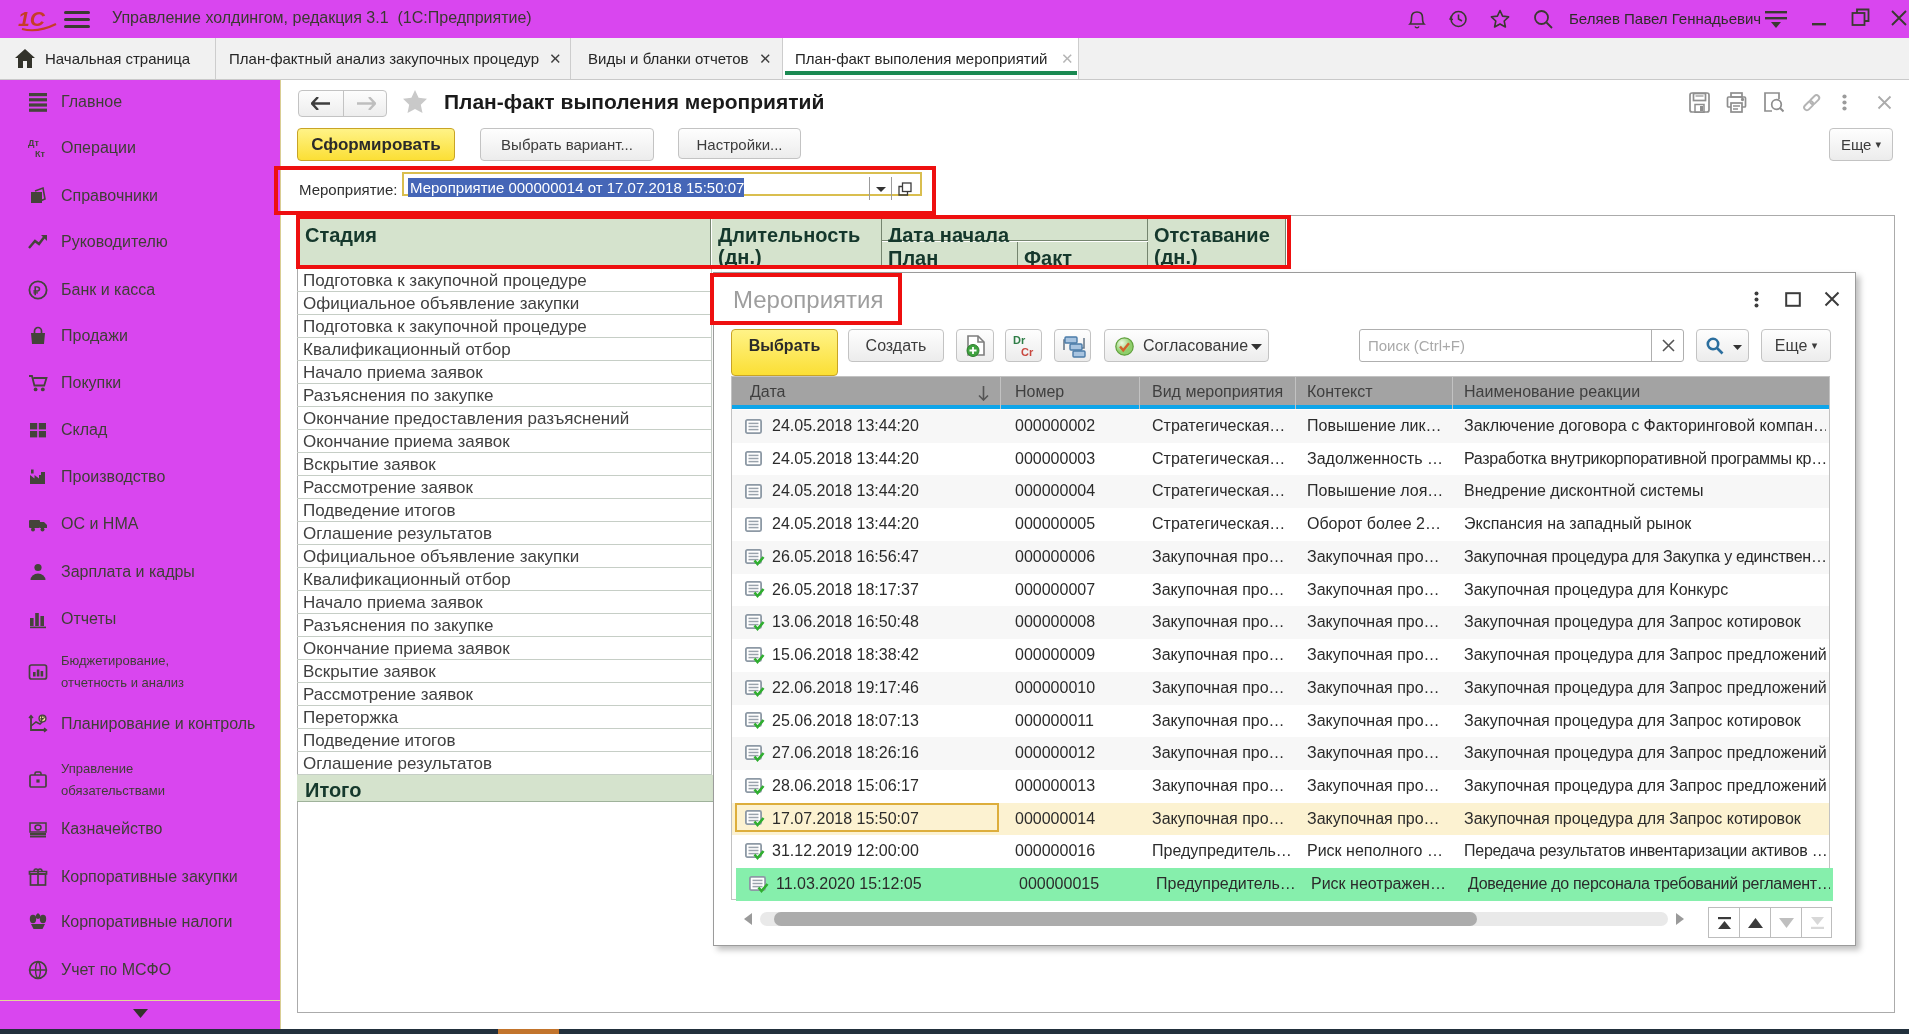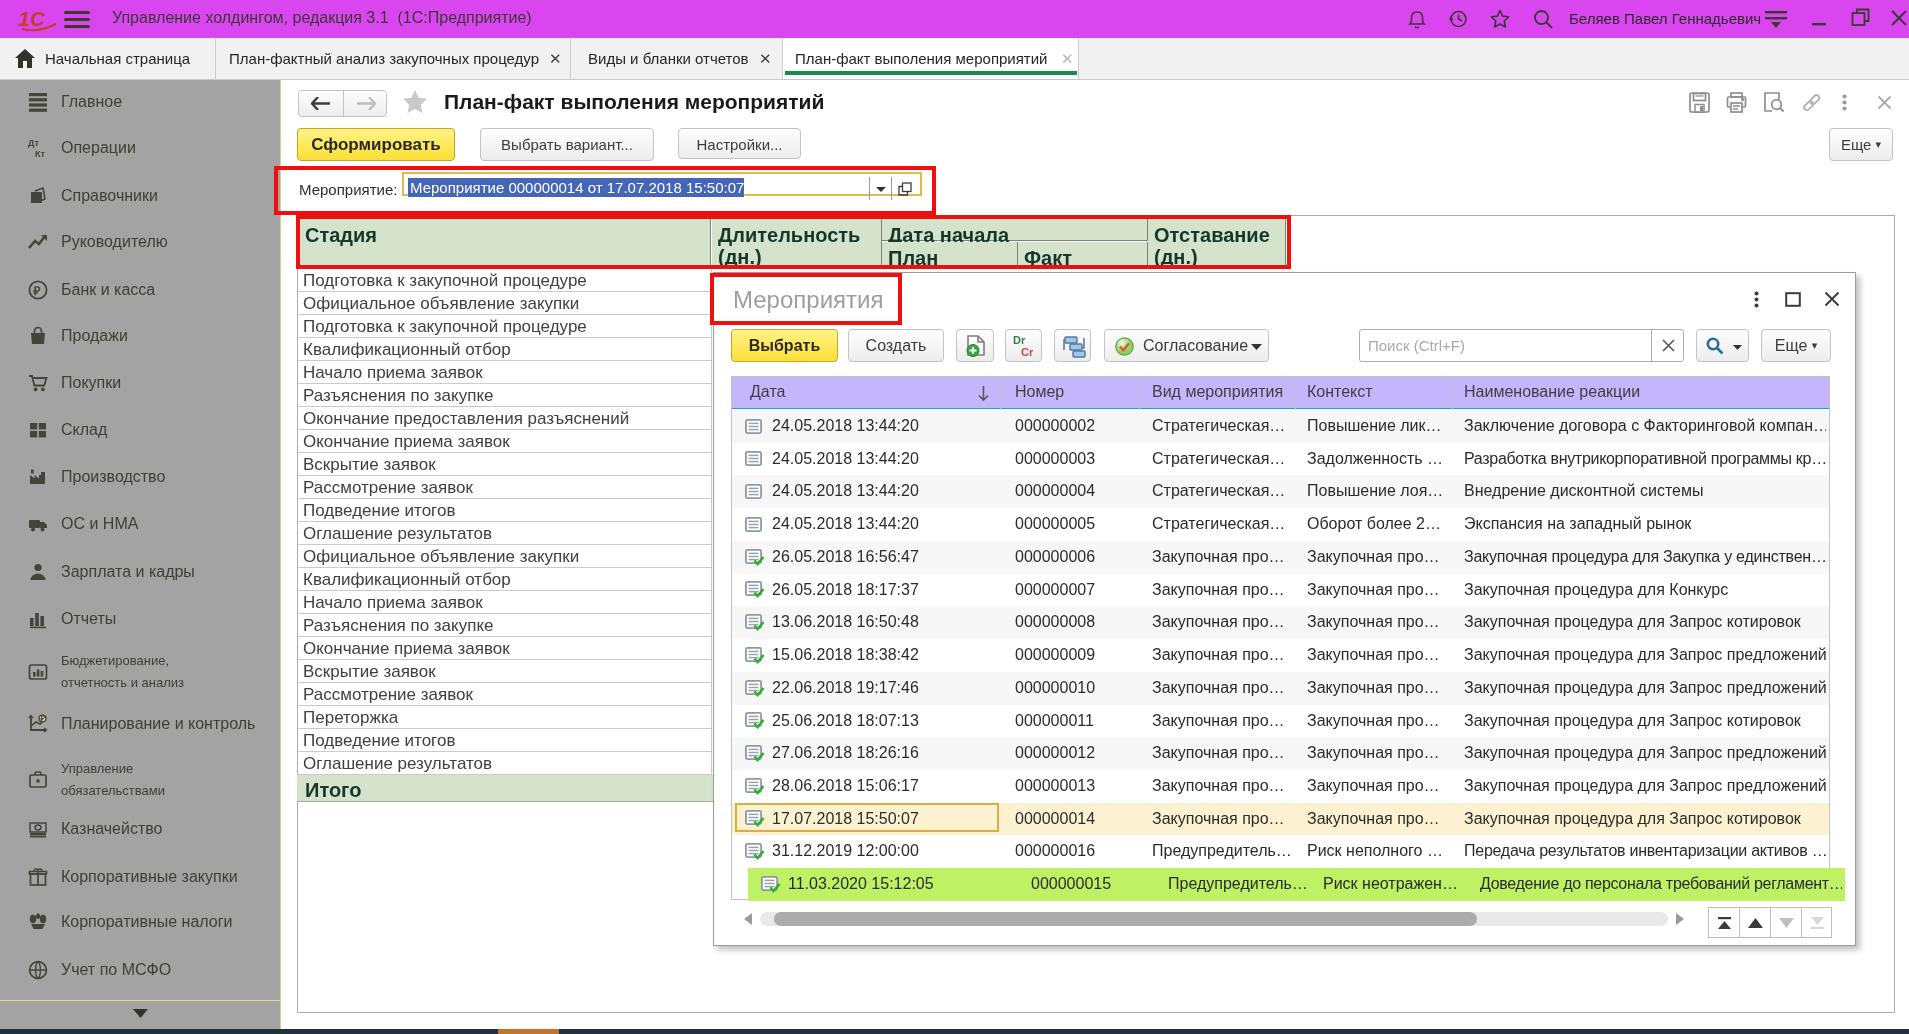--- a/index.html
+++ b/index.html
@@ -11,21 +11,21 @@
 
 #titlebar{position:absolute;left:0;top:0;width:1909px;height:38px;background:#d946ef}
 #titlebar .ttl{position:absolute;left:115px;top:9px;font-size:16px;color:#3a3a30}
 #titlebar .uname{position:absolute;left:1568px;top:9px;font-size:16px;color:#2e2e28}
 
 #tabbar{position:absolute;left:0;top:38px;width:1909px;height:42px;background:#F1F1F1;border-bottom:1px solid #C9C9C9}
 .tab{position:absolute;top:0;height:41px;background:#F1F1F1;border-right:1px solid #CDCDCD;font-size:15px;color:#262626}
 .tab .tx{position:absolute;top:12px;white-space:nowrap}
 .tab .cl{position:absolute;top:12px;font-size:15px;color:#3f3f3f}
 
-#sidebar{position:absolute;left:0;top:80px;width:281px;height:950px;background:#a3a3a3;border-right:1px solid #D9CD92}
+#sidebar{position:absolute;left:0;top:80px;width:281px;height:950px;background:#d946ef;border-right:1px solid #D9CD92}
 .mi{position:absolute;left:0;width:280px;height:24px}
 .mi .ic{position:absolute;left:28px;top:50%;margin-top:-10px;width:20px;height:20px}
 .mi .tx{position:absolute;left:61px;top:50%;margin-top:-10px;height:20px;line-height:20px;font-size:16px;color:#3f3f36;white-space:nowrap}
 .mi .tx2{position:absolute;left:61px;top:50%;margin-top:-22px;line-height:22px;font-size:13px;color:#3f3f36;white-space:nowrap}
 .gbtn{position:absolute;border:1px solid #C3C3C3;border-radius:4px;background:linear-gradient(#FEFEFE,#ECECEC);color:#3c3c3c;text-align:center}
 .ybtn{position:absolute;border:1px solid #C8A426;border-radius:4px;background:linear-gradient(#FFF387,#FBDF35);color:#2a2a2a;text-align:center;font-weight:bold}
 
 .ghead{position:absolute;background:#D5E3CD;color:#15382C;font-weight:bold}
 .rrow{position:absolute;left:297px;width:415px;height:23px;border-bottom:1px solid #C6CEC6;border-right:1px solid #C6CEC6;color:#404040;white-space:nowrap;overflow:hidden}
 .rrow span{position:absolute;left:6px;top:2px;font-size:17px}
@@ -466,21 +466,21 @@
         <circle cx="2.5" cy="8.5" r="2"></circle>
         <circle cx="2.5" cy="14.5" r="2"></circle>
       </g>
     </svg>
   <svg class="abs" style="left:1071px;top:19px" width="16" height="15" viewBox="0 0 16 15">
       <rect x="1.2" y="1.2" width="13.6" height="12.6" fill="none" stroke="#3c3c3c" stroke-width="2"></rect>
     </svg>
   <svg class="abs" style="left:1110px;top:18px" width="16" height="16" viewBox="0 0 16 16" stroke="#3c3c3c" stroke-width="2">
       <path d="M1.5 1.5 L14.5 14.5 M14.5 1.5 L1.5 14.5"></path>
     </svg>
-  <div class="ybtn" style="left:17px;top:56px;width:107px;height:33px;line-height:31px;font-size:16px">Выбрать</div>
+  <div class="ybtn" style="left:17px;top:56px;width:107px;height:47px;line-height:31px;font-size:16px">Выбрать</div>
   <div class="gbtn" style="left:134px;top:56px;width:96px;height:33px;line-height:31px;font-size:16px">Создать</div>
   <div class="gbtn" style="left:242px;top:56px;width:38px;height:33px">
     <svg class="abs" style="left:9px;top:5px" width="20" height="23" viewBox="0 0 20 23">
         <path d="M2 1 H12 L18 7 V20 H2 Z" fill="#fff" stroke="#7e7e7e" stroke-width="1.6"></path>
         <path d="M12 1 V7 H18" fill="none" stroke="#7e7e7e" stroke-width="1.6"></path>
         <circle cx="7" cy="15.5" r="6" fill="#3FA33F" stroke="#2c7d2c" stroke-width="1"></circle>
         <path d="M3.5 15.5 h7 M7 12 v7" stroke="#fff" stroke-width="1.8"></path>
       </svg>
   </div>
   <div class="gbtn" style="left:291px;top:56px;width:37px;height:33px">
@@ -531,21 +531,21 @@
     <svg class="abs" style="left:9px;top:7px" width="18" height="18" viewBox="0 0 18 18" fill="none" stroke="#2B6E9E" stroke-width="2.6">
         <circle cx="7" cy="7" r="5.2"></circle>
         <path d="M11 11 L16.5 16.5"></path>
       </svg>
     <svg class="abs" style="left:36px;top:15px" width="9" height="5" viewBox="0 0 9 5">
         <path d="M0 0 h9 l-4.5 5 z" fill="#333"></path>
       </svg>
   </div>
   <div class="gbtn" style="left:1047px;top:56px;width:70px;height:33px;line-height:31px;font-size:16px">Еще <span style="font-size:11px;position:relative;top:-2px">▾</span></div>
   <div class="abs" style="left:17px;top:103px;width:1099px;height:524px;border:1px solid #C2C2C2">
-    <div class="abs" style="left:0;top:0;width:1097px;height:32px;background:#c4b5fd;border-bottom:1px solid #0ea5e9;color:#3f3f3f">
+    <div class="abs" style="left:0;top:0;width:1097px;height:32px;background:#a3a3a3;border-bottom:4px solid #0ea5e9;color:#3f3f3f">
       <span class="abs" style="left:18px;top:6px">Дата</span>
       <svg class="abs" style="left:246px;top:8px" width="11" height="16" viewBox="0 0 11 16">
           <path d="M5.5 1 V15 M1 10.5 L5.5 15 L10 10.5" fill="none" stroke="#555" stroke-width="1.6"></path>
         </svg>
       <span class="abs" style="left:283px;top:6px">Номер</span>
       <span class="abs" style="left:420px;top:6px">Вид мероприятия</span>
       <span class="abs" style="left:575px;top:6px">Контекст</span>
       <span class="abs" style="left:732px;top:6px">Наименование реакции</span>
       <div class="abs" style="left:268px;top:0;width:1px;height:32px;background:#C2C2C2"></div>
       <div class="abs" style="left:407px;top:0;width:1px;height:32px;background:#C2C2C2"></div>
@@ -767,21 +767,21 @@
             <path d="M3.5 10.6 h10"></path>
           </g>
           <path d="M9.5 11.5 l3 3.5 6-7" fill="none" stroke="#2FAE2F" stroke-width="2.6"></path>
         </svg>
       <div class="dc1">31.12.2019 12:00:00</div>
         <div class="dc2">000000016</div>
         <div class="dc3">Предупредитель…</div>
         <div class="dc4">Риск неполного …</div>
         <div class="dc5" style="letter-spacing:-0.25px">Передача результатов инвентаризации активов …</div>
     </div>
-    <div class="drow" style="left:16px;top:491px;width:1097px;height:33px;background:#bef264">
+    <div class="drow" style="left:4px;top:491px;width:1097px;height:33px;background:#86efac">
         <svg class="abs" style="left:13px;top:8px" width="20" height="17" viewBox="0 0 20 17">
           <rect x="0.9" y="0.9" width="15.2" height="13.2" rx="1.5" fill="#fff" stroke="#8D99A5" stroke-width="1.8"></rect>
           <g stroke="#9AA3AC" stroke-width="1.5">
             <path d="M3.5 4.4 h10"></path>
             <path d="M3.5 7.5 h10"></path>
             <path d="M3.5 10.6 h10"></path>
           </g>
           <path d="M9.5 11.5 l3 3.5 6-7" fill="none" stroke="#2FAE2F" stroke-width="2.6"></path>
         </svg>
       <div class="dc1">11.03.2020 15:12:05</div>

